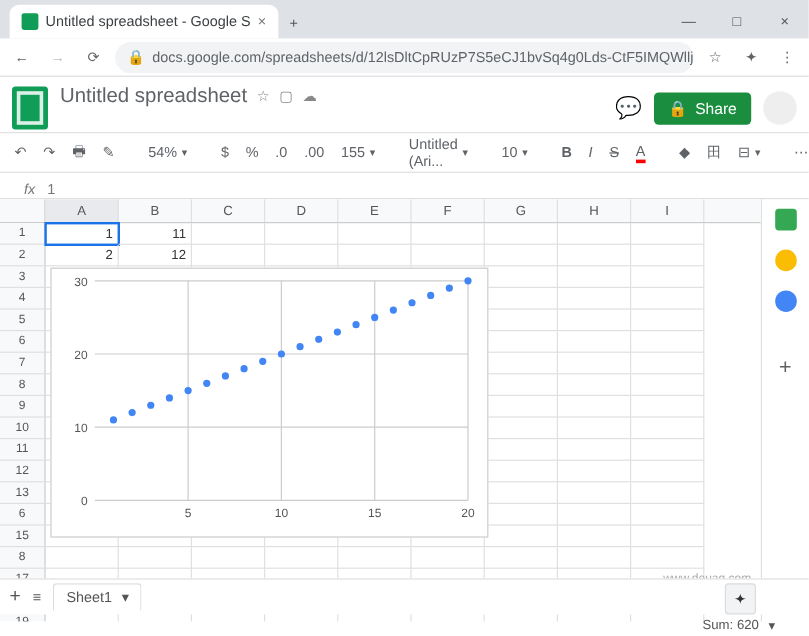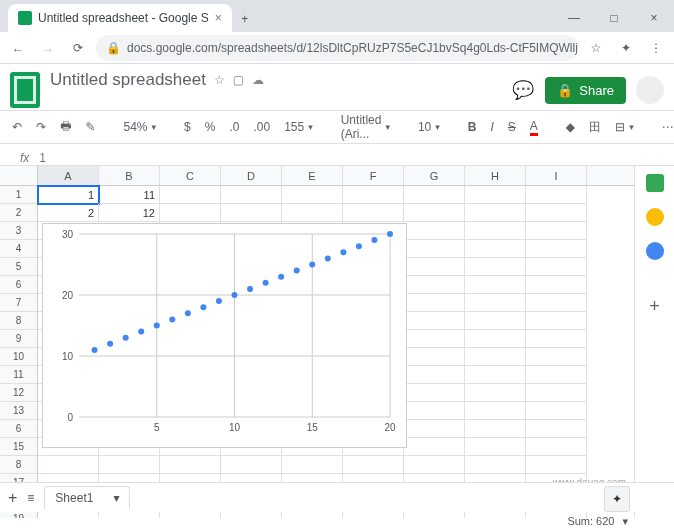--- a/index.html
+++ b/index.html
@@ -49,23 +49,23 @@
 
 .cells { position:absolute; top:20px; left:38px; right:0; bottom:0; }
 .row { display:flex; height:18px; }
 .cell { width:61px; height:18px; border-right:1px solid #e0e0e0; border-bottom:1px solid #e0e0e0; font-size:11px; text-align:right; padding-right:4px; line-height:18px; }
 .cell.active { outline:2px solid #1a73e8; outline-offset:-1px; }
 
 .chart-box { position:absolute; top:57px; left:42px; width:365px; height:225px; background:#fff; border:1px solid #ccc; }
 svg { display:block; }
 
 .sheet-tabs { height:30px; border-top:1px solid #e0e0e0; display:flex; align-items:center; padding:0 8px; gap:10px; font-size:12px; color:#555; position:absolute; bottom:18px; left:0; right:0; background:#fff; }
-.sheet-tab { background:#fff; border:1px solid #dadce0; border-bottom:none; padding:4px 10px; border-radius:3px 3px 0 0; display:flex; align-items:center; gap:20px; }
-
-.statusbar { position:absolute; bottom:0; left:0; right:0; height:18px; display:flex; align-items:center; justify-content:flex-end; padding-right:46px; font-size:11px; color:#555; gap:8px; }
+.sheet-tab { background:#fff; border:1px solid #dadce0; border-bottom:none; padding:4px 10px; border-radius:3px 3px 0 0; display:flex; align-items:center; gap:8px; }
+
+.statusbar { position:absolute; bottom:0; left:0; right:0; height:18px; display:flex; align-items:center; justify-content:flex-end; padding-right:28px; font-size:11px; color:#555; gap:8px; }
 .explore { position:absolute; bottom:18px; right:44px; width:26px; height:26px; background:#f1f3f4; border:1px solid #dadce0; border-radius:3px; display:flex; align-items:center; justify-content:center; }
 .watermark { position:absolute; bottom:42px; right:48px; font-size:10px; color:#aaa; }
 .chev::after { content:"▾"; font-size:9px; margin-left:2px; }
 </style>
 </head>
 <body>
 
 <div class="titlebar">
   <div class="tab">
     <div class="favicon"></div>

